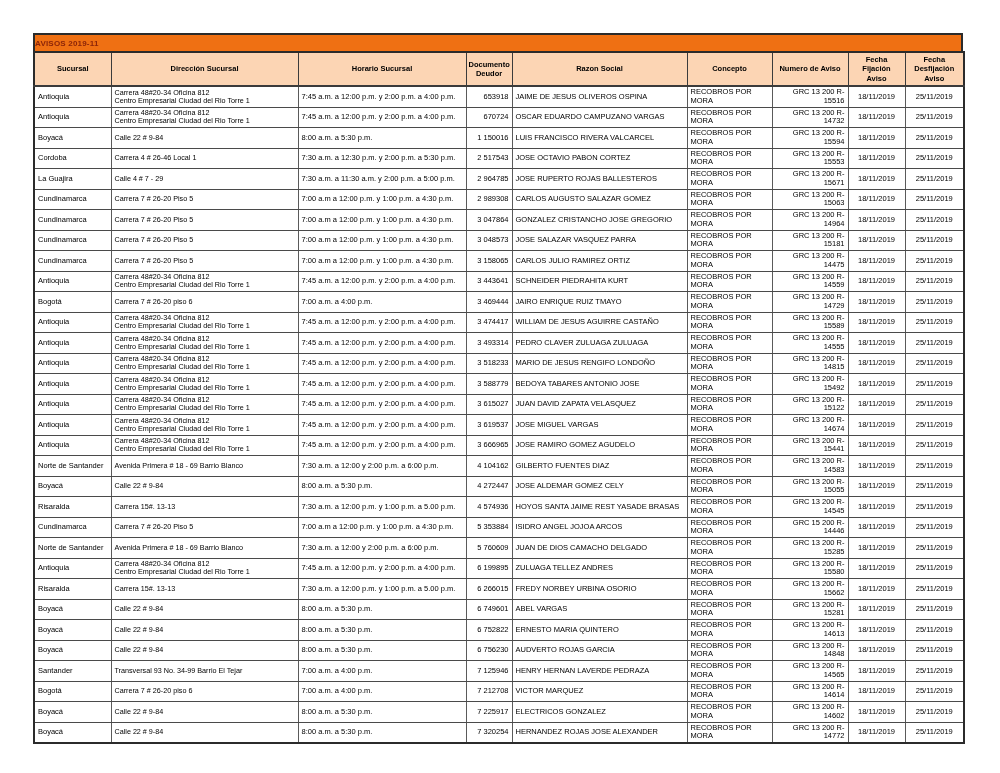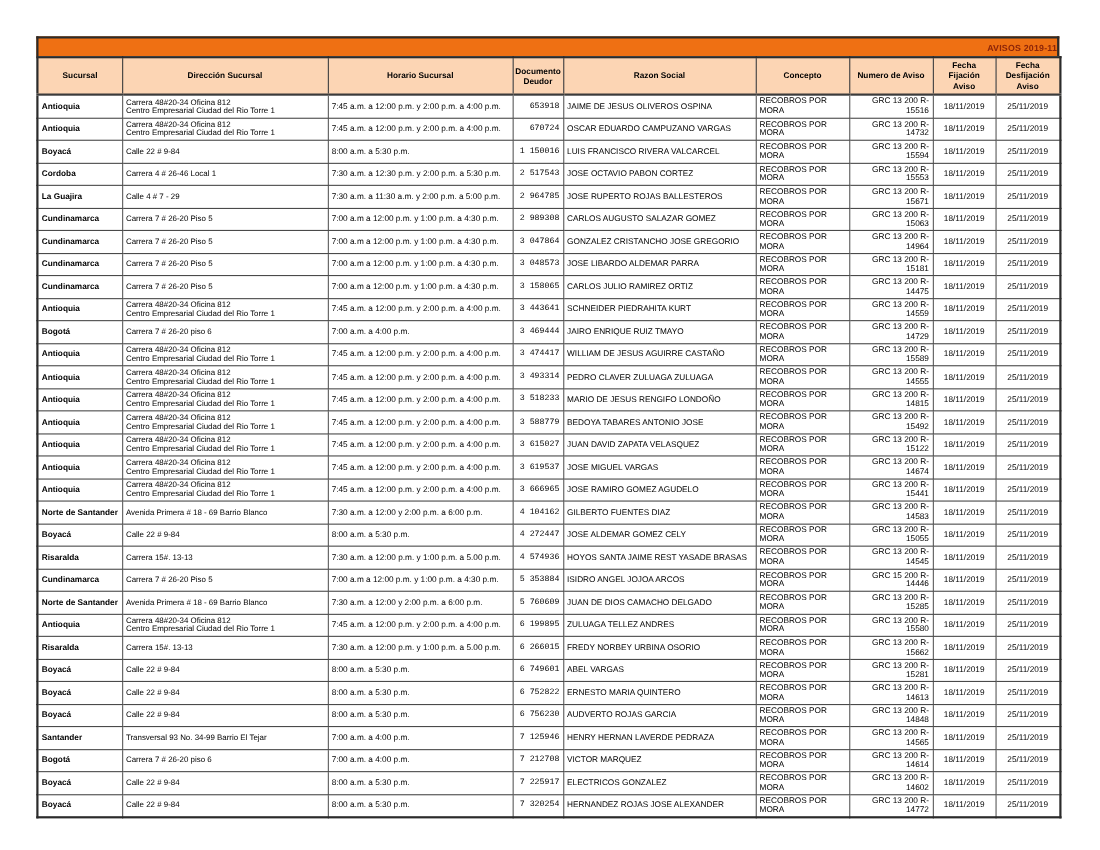--- a/index.html
+++ b/index.html
@@ -17,21 +17,21 @@
     width: 930px;
   }
   .title-bar {
     box-sizing: border-box;
     background: #EF7013;
     color: #8C2509;
     border: 2px solid #2b2b2b;
     border-bottom: none;
     font-size: 8px;
     font-weight: bold;
-    text-align: right;
+    text-align: left;
     padding: 4px 0 3px 0;
     letter-spacing: .2px;
   }
   table.avisos {
     border-collapse: collapse;
     table-layout: fixed;
     width: 100%;
     font-size: 7.5px;
     color: #000;
     border: 2px solid #2b2b2b;
@@ -52,24 +52,24 @@
     border: 1px solid #5a5a5a;
     border-top: 1.5px solid #4a4a4a;
     border-bottom: 1.5px solid #4a4a4a;
     padding: 1px 3px;
     height: 17.5px;
     vertical-align: middle;
     white-space: pre-line;
     line-height: 1.15;
     overflow: hidden;
   }
-  td.col-sucursal   { width: 77px; font-weight: bold; }
+  td.col-sucursal   { width: 77px; }
   td.col-direccion  { width: 187px; font-size: 7.2px; }
   td.col-horario    { width: 168px; }
-  td.col-documento  { width: 46px; text-align: right; font-family: Liberation Mono, monospace; }
+  td.col-documento  { width: 46px; text-align: right; }
   td.col-razon_social { width: 175px; }
   td.col-concepto   { width: 85px; }
   td.col-numero_aviso { width: 76px; text-align: right; }
   td.col-fecha_fijacion,
   td.col-fecha_desfijacion { text-align: center; }
   col.c-sucursal   { width: 77px; }
   col.c-direccion  { width: 187px; }
   col.c-horario    { width: 168px; }
   col.c-documento  { width: 46px; }
   col.c-razon_social { width: 175px; }
@@ -189,21 +189,21 @@
           <td class="col-concepto">RECOBROS POR MORA</td>
           <td class="col-numero_aviso">GRC 13 200 R-14964</td>
           <td class="col-fecha_fijacion">18/11/2019</td>
           <td class="col-fecha_desfijacion">25/11/2019</td>
         </tr>
         <tr>
           <td class="col-sucursal">Cundinamarca</td>
           <td class="col-direccion">Carrera 7 # 26-20 Piso 5</td>
           <td class="col-horario">7:00 a.m a 12:00 p.m. y 1:00 p.m. a 4:30 p.m.</td>
           <td class="col-documento">3 048573</td>
-          <td class="col-razon_social">JOSE LIBARDO ALDEMAR PARRA</td>
+          <td class="col-razon_social">JOSE SALAZAR VASQUEZ PARRA</td>
           <td class="col-concepto">RECOBROS POR MORA</td>
           <td class="col-numero_aviso">GRC 13 200 R-15181</td>
           <td class="col-fecha_fijacion">18/11/2019</td>
           <td class="col-fecha_desfijacion">25/11/2019</td>
         </tr>
         <tr>
           <td class="col-sucursal">Cundinamarca</td>
           <td class="col-direccion">Carrera 7 # 26-20 Piso 5</td>
           <td class="col-horario">7:00 a.m a 12:00 p.m. y 1:00 p.m. a 4:30 p.m.</td>
           <td class="col-documento">3 158065</td>

